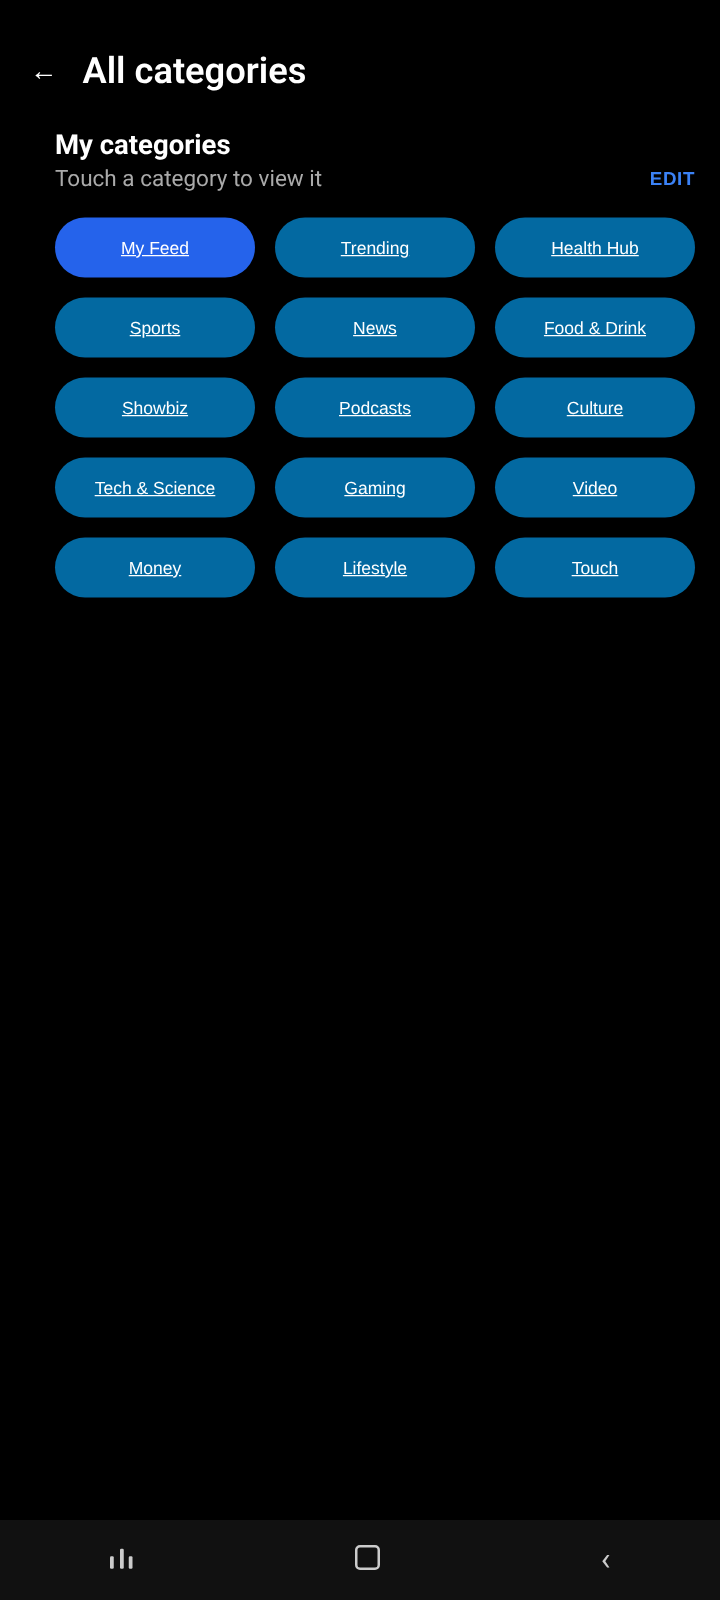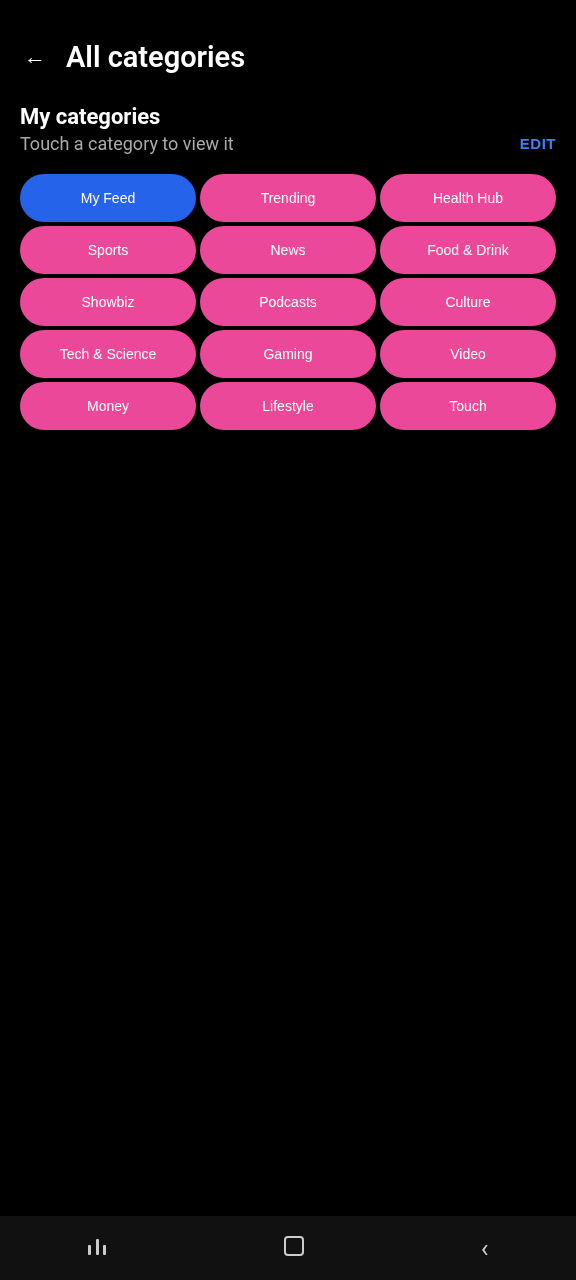--- a/index.html
+++ b/index.html
@@ -31,20 +31,21 @@
     }
 
     .header-title {
       font-size: 29px;
       font-weight: 600;
       color: #fff;
     }
 
     .categories-section {
       padding: 10px 20px 20px 20px;
+      margin-left: 24px;
     }
 
     .section-title {
       font-size: 22px;
       font-weight: 700;
       color: #fff;
       margin-bottom: 4px;
     }
 
     .section-subtitle-row {
@@ -65,25 +66,26 @@
       color: #3b82f6;
       font-size: 15px;
       font-weight: 600;
       cursor: pointer;
       letter-spacing: 0.5px;
     }
 
     .categories-grid {
       display: grid;
       grid-template-columns: repeat(3, 1fr);
-      gap: 4px;
+      gap: 16px;
+      text-decoration: underline;
     }
 
     .category-pill {
-      background-color: #ec4899;
+      background-color: #0369a1;
       border: none;
       border-radius: 50px;
       color: #fff;
       font-size: 14px;
       font-weight: 500;
       padding: 16px 10px;
       text-align: center;
       cursor: pointer;
       white-space: nowrap;
       overflow: hidden;

